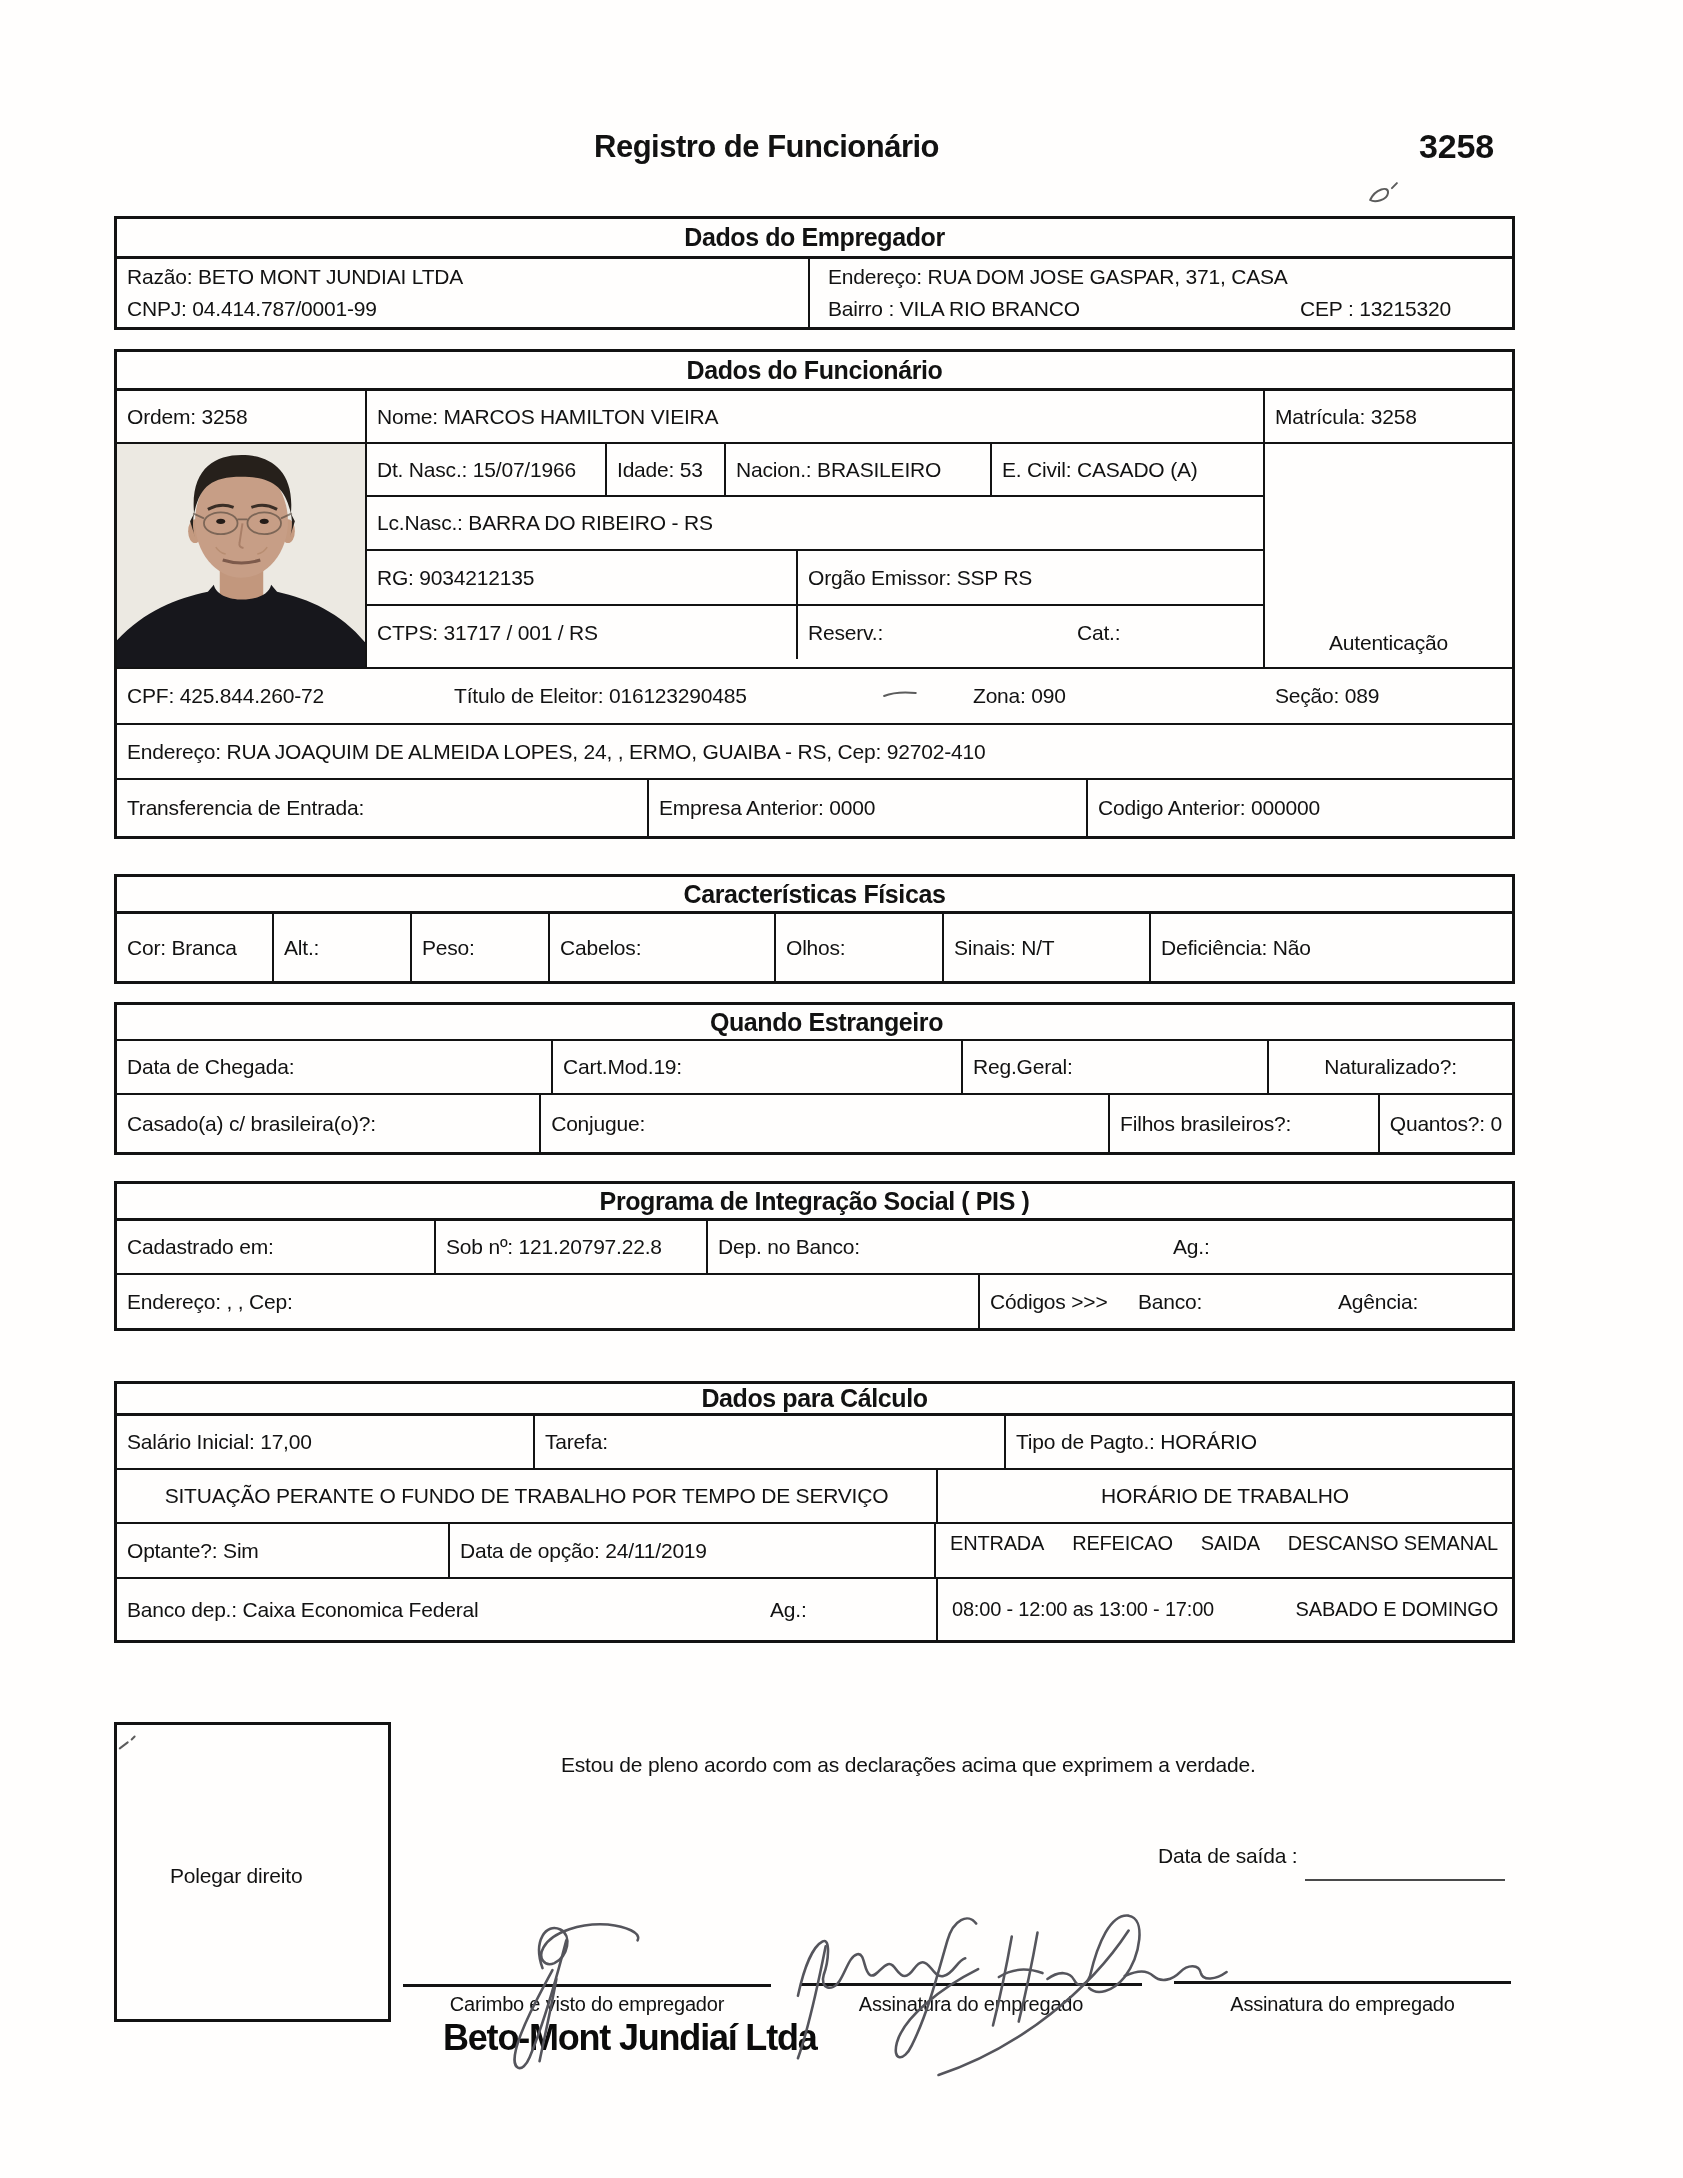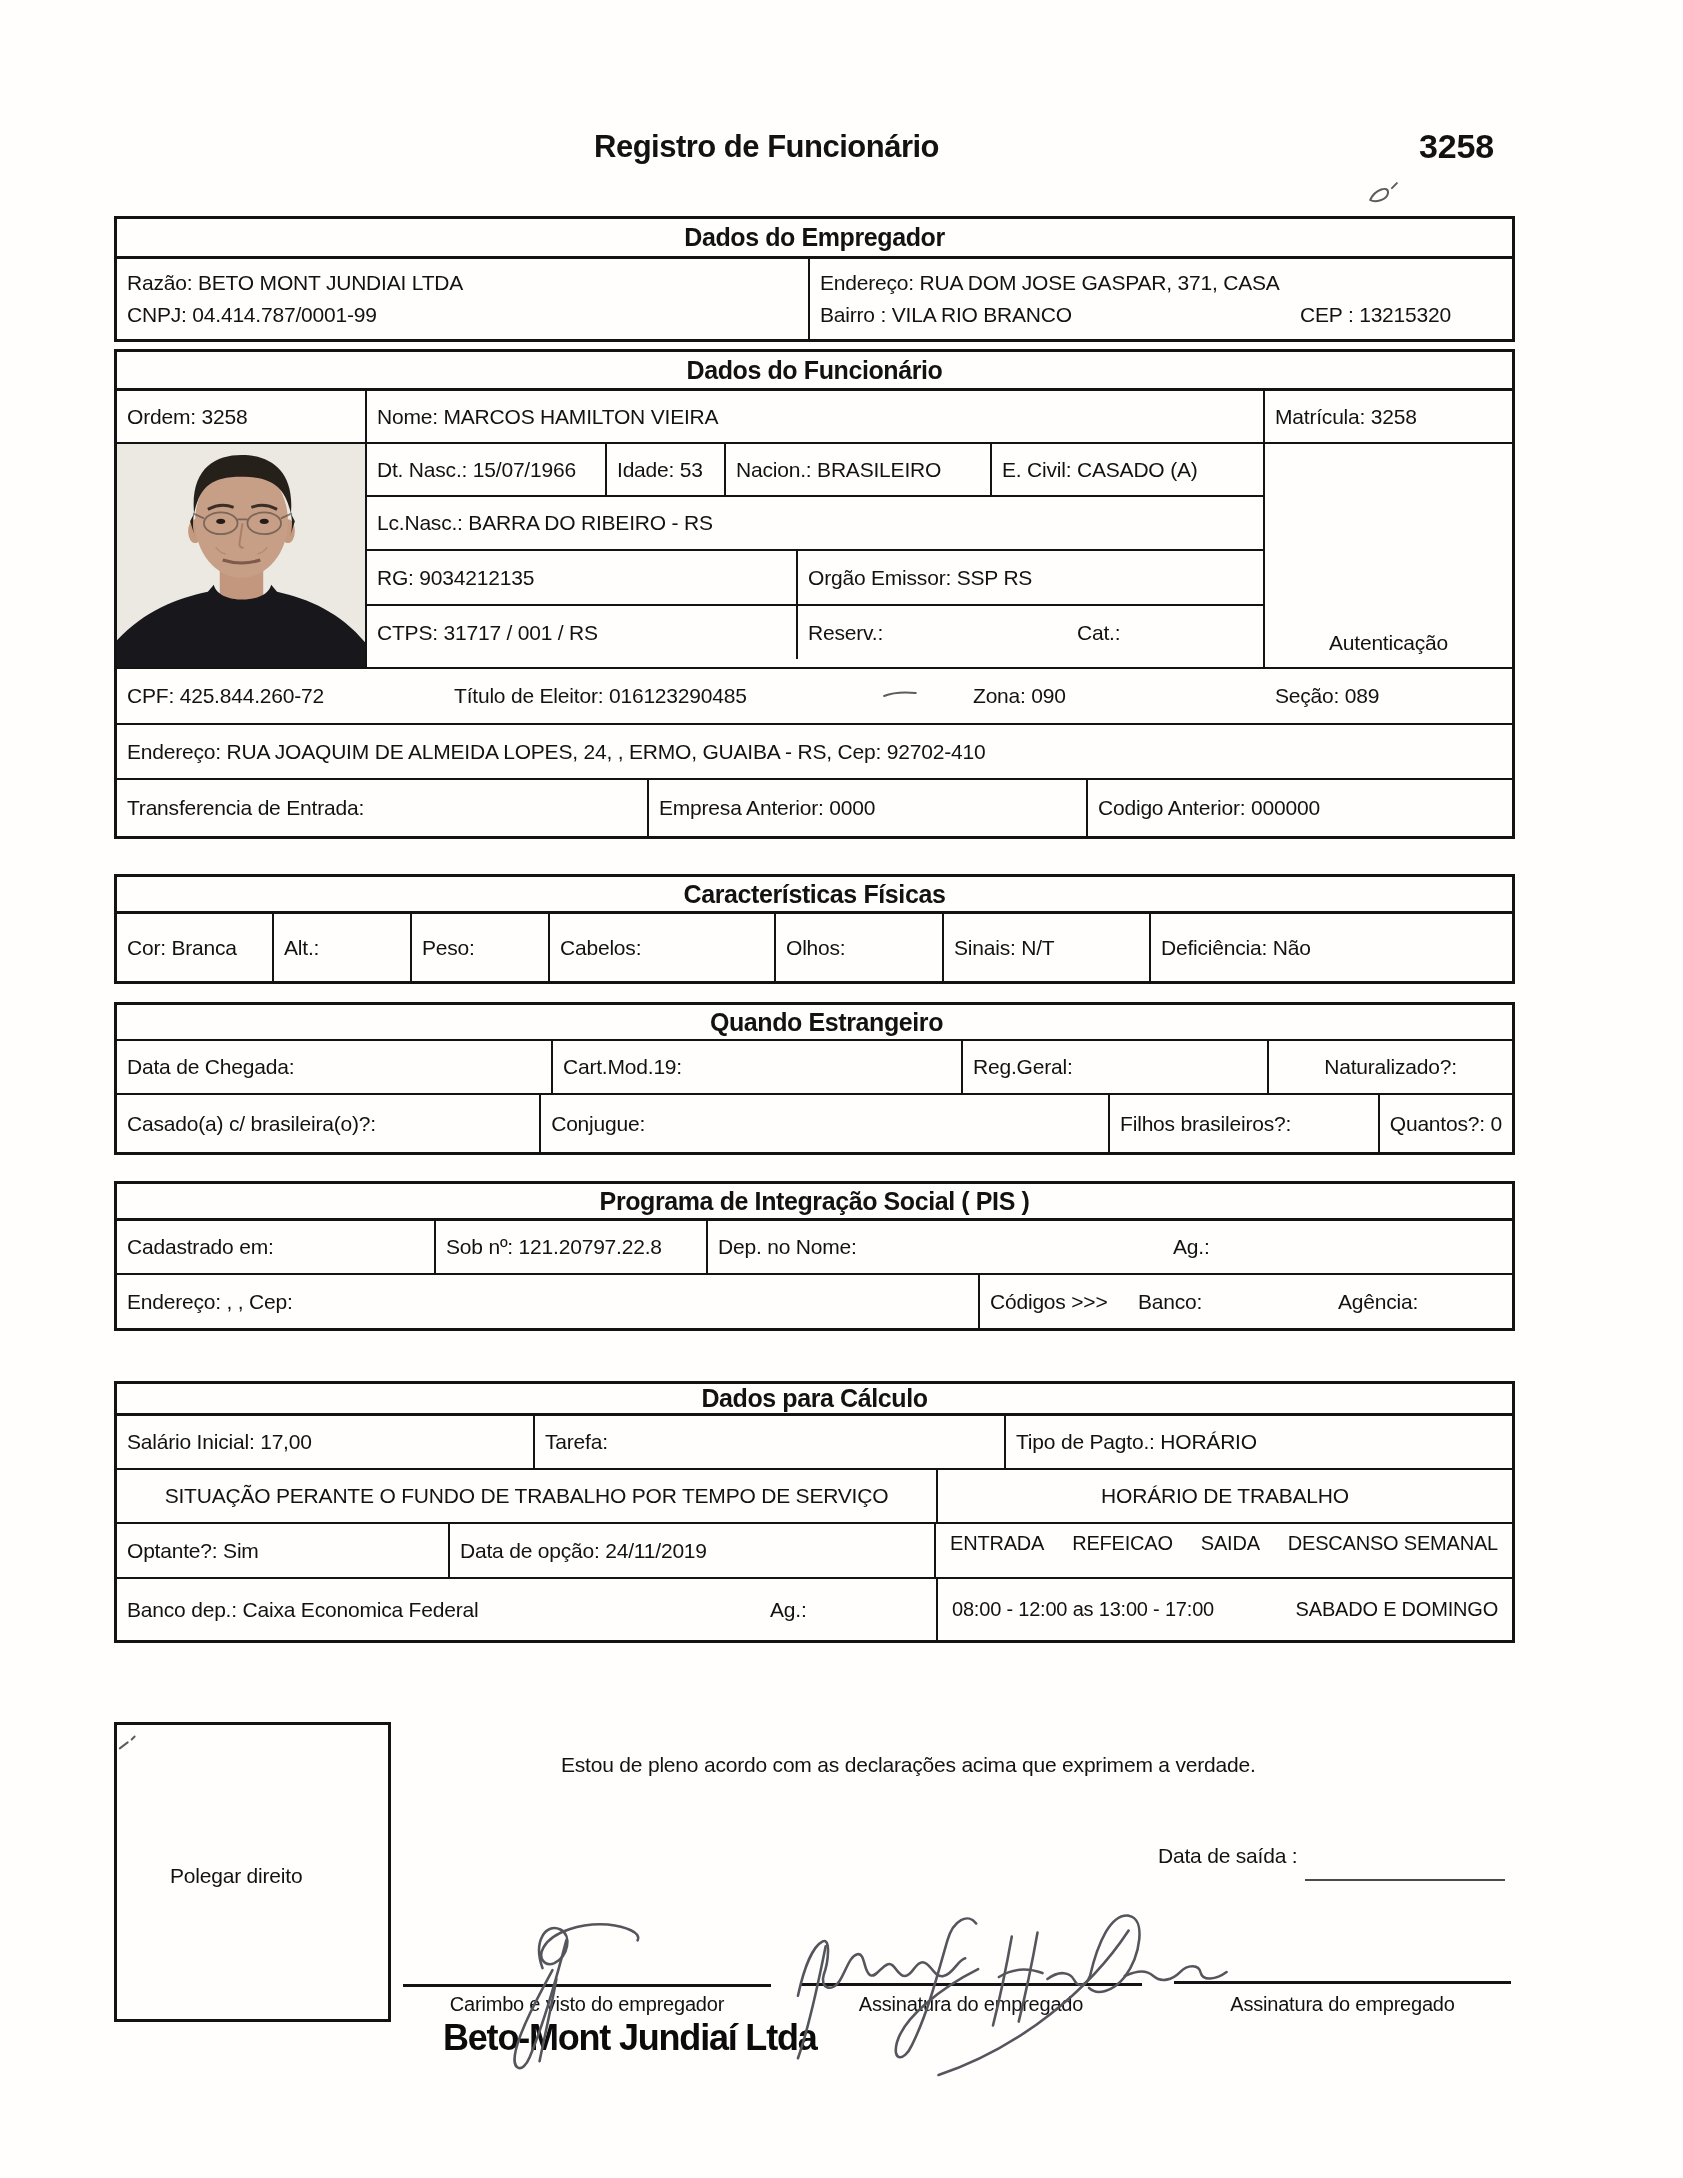--- a/index.html
+++ b/index.html
@@ -79,21 +79,21 @@
 </head>
 <body>
 
 <div class="page">
 
   <div class="doc-title">Registro de Funcionário</div>
   <div class="doc-number">3258</div>
 
   <div class="box" style="top:216px;">
     <div class="sec-h h37">Dados do Empregador</div>
-    <div class="row last" style="height:80px;">
+    <div class="row last" style="height:68px;gap:8px;">
       <div class="s1col col w700">
         <span>Razão: BETO MONT JUNDIAI  LTDA</span>
         <span>CNPJ: 04.414.787/0001-99</span>
       </div>
       <div class="s1col col grow end">
         <span>Endereço: RUA DOM JOSE GASPAR, 371, CASA</span>
         <span class="s1line2">
           <span>Bairro : VILA RIO BRANCO</span>
           <span>CEP : 13215320</span>
         </span>
@@ -210,21 +210,21 @@
       <div class="c grow end">Quantos?: 0</div>
     </div>
   </div>
 
   <div class="box" style="top:1181px;">
     <div class="sec-h h34">Programa de Integração Social ( PIS )</div>
     <div class="row h55">
       <div class="c w322">Cadastrado em:</div>
       <div class="c w275">Sob nº: 121.20797.22.8</div>
       <div class="c grow end">
-        <span class="abs" id="depbanco-item">Dep. no Nome:</span>
+        <span class="abs" id="depbanco-item">Dep. no Banco:</span>
         <span class="abs" id="ag-item">Ag.:</span>
       </div>
     </div>
     <div class="row h54 last">
       <div class="c w872">Endereço:  ,  , Cep:</div>
       <div class="c grow end">
         <span class="abs" id="codigos-item">Códigos &gt;&gt;&gt;</span>
         <span class="abs" id="banco-item">Banco:</span>
         <span class="abs" id="agencia-item">Agência:</span>
       </div>

